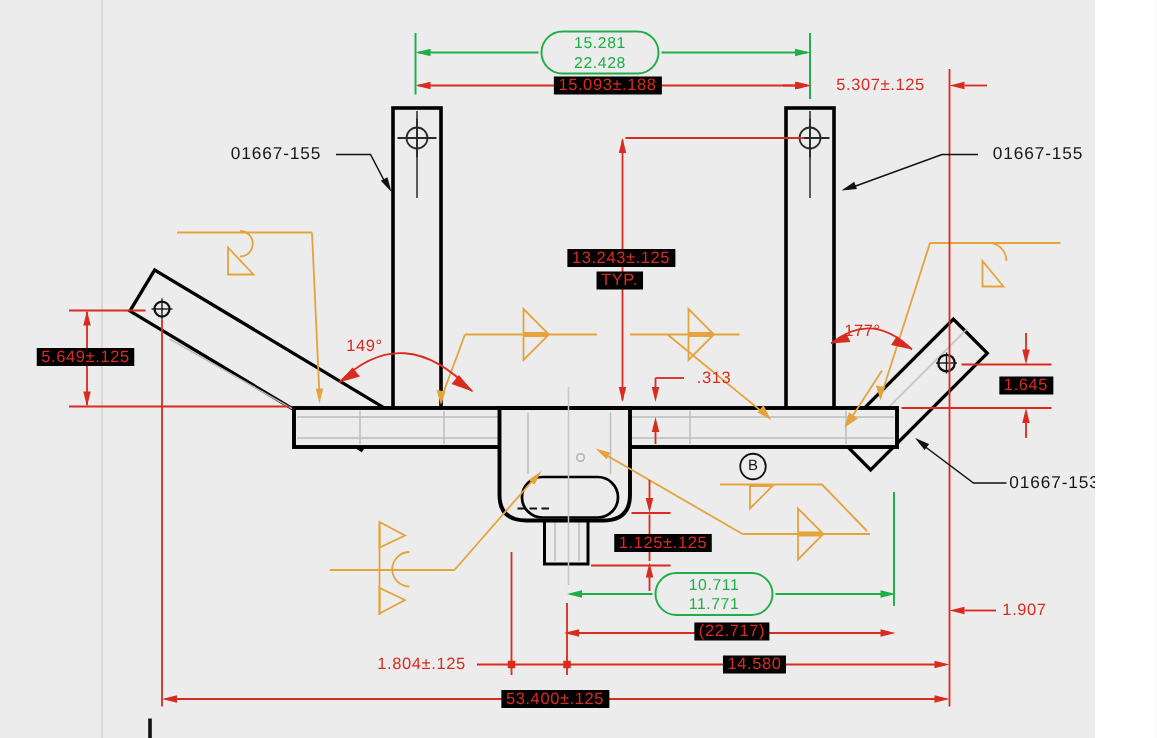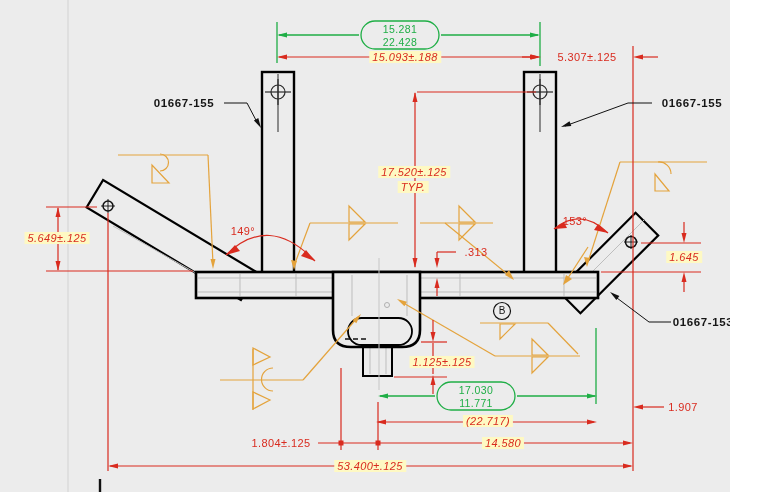--- a/index.html
+++ b/index.html
@@ -8,22 +8,22 @@
     font-family:"Liberation Sans", sans-serif;overflow:hidden;
   }
   svg{position:absolute;left:0;top:0;}
   .txt{
     position:absolute;transform:translate(-50%,-50%);
     white-space:nowrap;font-size:11px;letter-spacing:.4px;line-height:12px;
     text-align:center;pointer-events:auto;
   }
   .dim{color:#d92b1f;}
   .ref{color:#1fae46;}
-  .lbl{color:#151515;font-size:11.5px;letter-spacing:.6px;font-weight:bold;}
-  .bg{background:#fef9c3;padding:0 3px;font-style:italic;}
+  .lbl{color:#151515;font-size:11.5px;letter-spacing:.6px;}
+  .bg{background:#000000;padding:0 3px;}
   .small{font-size:10.5px;}
   .balloon{color:#151515;font-size:10px;letter-spacing:0;}
 </style>
 </head>
 <body>
 
 <div class="stage">
 <svg width="771" height="492" viewBox="0 0 771 492">
 
   <g>
@@ -293,35 +293,35 @@
 </svg>
 
   <div class="txt ref small" style="left:400px;top:29px;">15.281</div>
   <div class="txt ref small" style="left:400px;top:42px;">22.428</div>
   <div class="txt dim bg" style="left:405px;top:57px;">15.093±.188</div>
   <div class="txt dim" style="left:587px;top:57px;">5.307±.125</div>
 
   <div class="txt lbl" style="left:184px;top:103px;">01667-155</div>
   <div class="txt lbl" style="left:692px;top:103px;">01667-155</div>
 
-  <div class="txt dim bg" style="left:414px;top:172px;">17.520±.125</div>
+  <div class="txt dim bg" style="left:414px;top:172px;">13.243±.125</div>
   <div class="txt dim bg" style="left:413px;top:187px;">TYP.</div>
 
   <div class="txt dim bg" style="left:57px;top:238px;">5.649±.125</div>
   <div class="txt dim" style="left:243px;top:231px;">149°</div>
-  <div class="txt dim" style="left:575px;top:221px;">153°</div>
+  <div class="txt dim" style="left:575px;top:221px;">177°</div>
   <div class="txt dim" style="left:476px;top:252px;">.313</div>
   <div class="txt dim bg" style="left:684px;top:257px;">1.645</div>
 
   <div class="txt lbl" style="left:703px;top:322px;">01667-153</div>
   <div class="txt balloon" style="left:502px;top:311px;">B</div>
 
   <div class="txt dim bg" style="left:442px;top:362px;">1.125±.125</div>
 
-  <div class="txt ref small" style="left:476px;top:390px;">17.030</div>
+  <div class="txt ref small" style="left:476px;top:390px;">10.711</div>
   <div class="txt ref small" style="left:476px;top:403px;">11.771</div>
 
   <div class="txt dim bg" style="left:488px;top:421px;">(22.717)</div>
   <div class="txt dim" style="left:281px;top:443px;">1.804±.125</div>
   <div class="txt dim bg" style="left:503px;top:443px;">14.580</div>
   <div class="txt dim bg" style="left:370px;top:466px;">53.400±.125</div>
   <div class="txt dim" style="left:683px;top:407px;">1.907</div>
 </div>
 
 </body></html>

